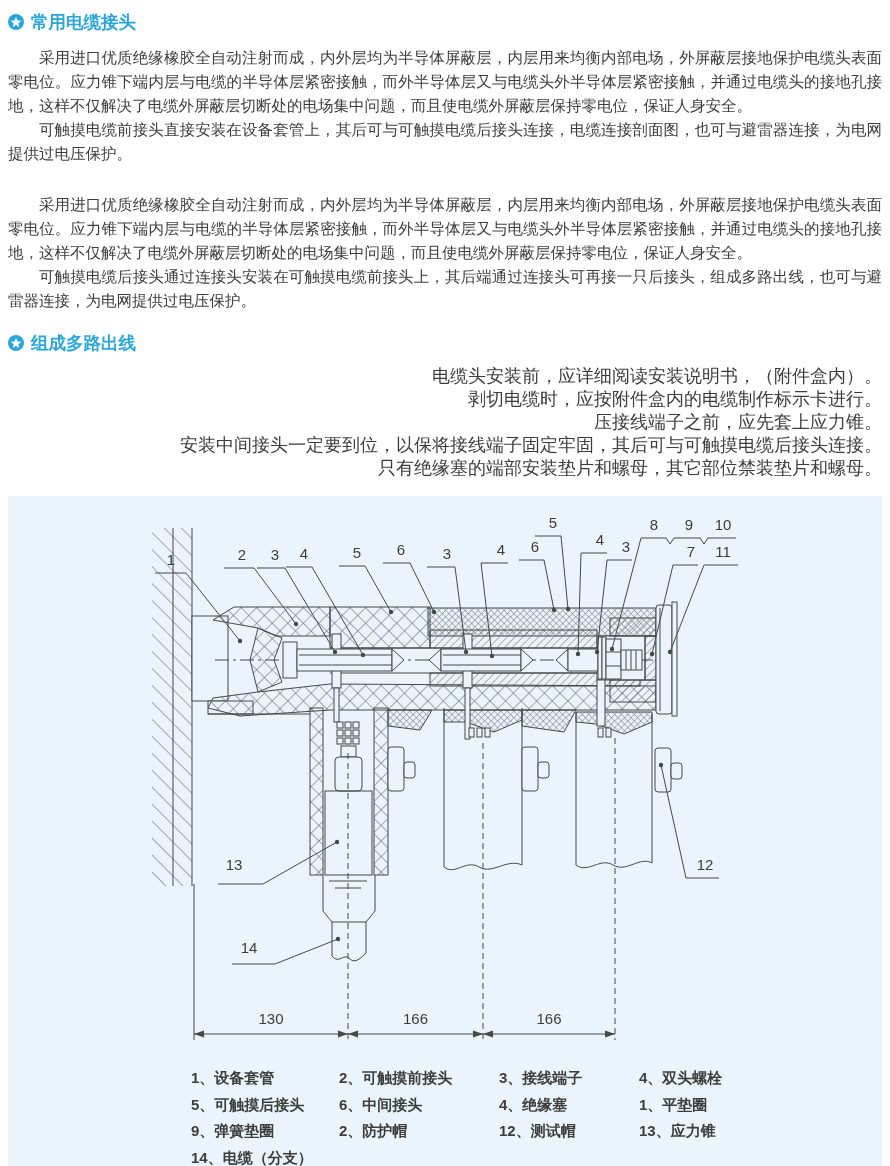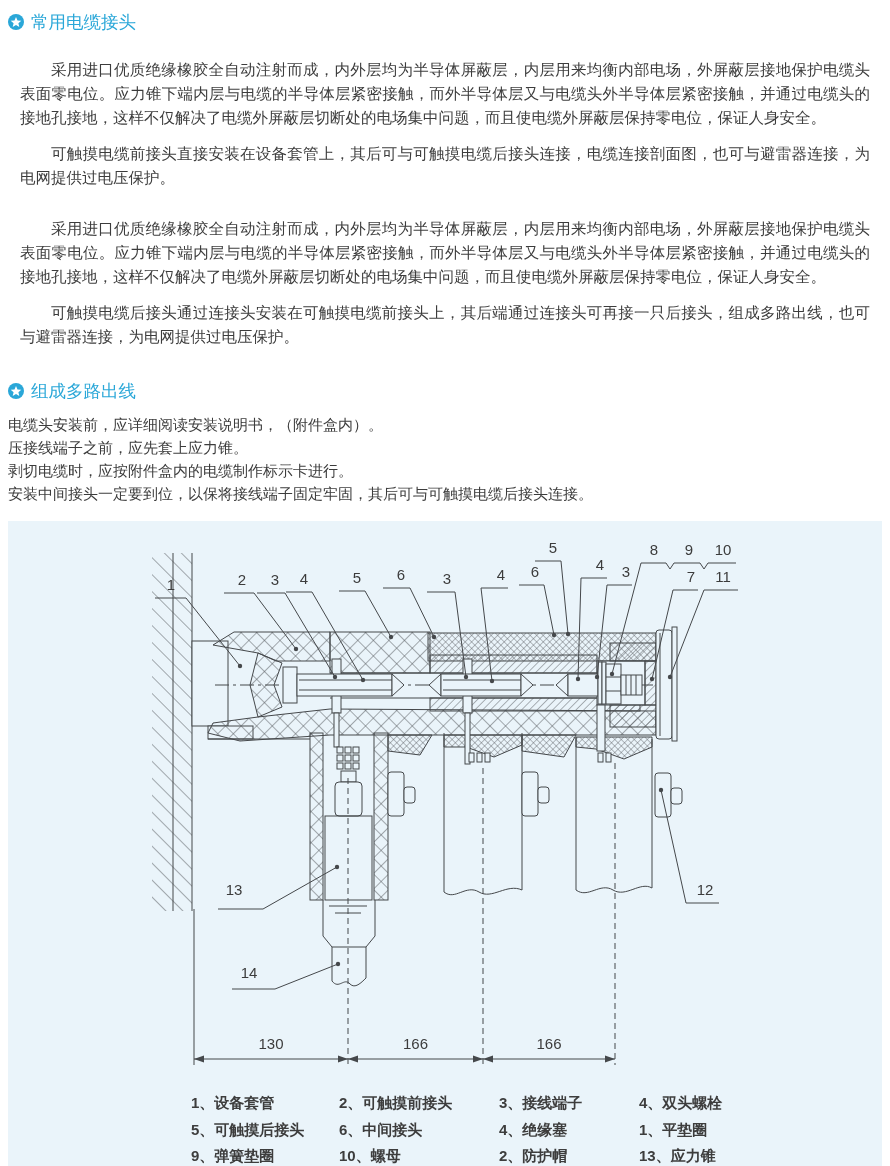--- a/index.html
+++ b/index.html
@@ -1,26 +1,26 @@
 <!DOCTYPE html>
 <html><head>
 <meta charset="utf-8">
 <style>
   html,body{margin:0;padding:0;background:#ffffff;}
   body{width:890px;height:1166px;overflow:hidden;
        font-family:"Liberation Sans","DejaVu Sans",sans-serif;color:#3c3c3c;}
   .content{padding:0 8px;}
   .section-head{display:flex;align-items:center;gap:7px;
-       font-size:17.5px;font-weight:normal;color:#2aa7d8;
+       font-size:17.5px;font-weight:bold;color:#2aa7d8;
        margin:0;padding:10px 0 12px 0;}
   .section-head .ico{flex:0 0 auto;display:inline-flex;}
   p.para{font-size:15.5px;line-height:24px;text-align:justify;
-       margin:12px;text-indent:2em;}
+       margin:0;text-indent:2em;}
   p.para.blank-before{margin-top:27px;}
-  .notes p{font-size:15px;line-height:23px;margin:0;text-align:left;}
+  .notes p{font-size:18px;line-height:23px;margin:0;text-align:right;}
   .sec2-head{padding-top:18px;padding-bottom:10px;}
   .panel{position:relative;margin-top:16px;width:874px;height:675px;
        background:#eaf4fa;}
   .panel svg.diagram{position:absolute;left:0;top:0;}
   .legend{position:absolute;left:183px;top:573px;width:620px;
        display:grid;grid-template-columns:148px 160px 140px 1fr;
        grid-auto-rows:26.5px;font-size:15px;color:#3d3d3d;}
   .legend span{white-space:nowrap;font-weight:bold;}
   svg text{font-family:"Liberation Sans","DejaVu Sans",sans-serif;}
 </style>
@@ -49,23 +49,24 @@
       <svg width="16" height="16" viewBox="0 0 16 16">
         <circle cx="8" cy="8" r="8" fill="#2aa7d8"></circle>
         <path d="M8 2.9 L9.5 6.5 L13.3 6.8 L10.4 9.3 L11.3 13 L8 11 L4.7 13 L5.6 9.3 L2.7 6.8 L6.5 6.5 Z" fill="#ffffff"></path>
       </svg>
     </span>
     <span>组成多路出线</span>
   </h2>
 
   <div class="notes">
     <p>电缆头安装前，应详细阅读安装说明书，（附件盒内）。</p>
+    <p>剥切电缆时，应按附件盒内的电缆制作标示卡进行。</p>
     <p>压接线端子之前，应先套上应力锥。</p>
-    <p>剥切电缆时，应按附件盒内的电缆制作标示卡进行。</p>
     <p>安装中间接头一定要到位，以保将接线端子固定牢固，其后可与可触摸电缆后接头连接。</p>
+    <p>只有绝缘塞的端部安装垫片和螺母，其它部位禁装垫片和螺母。</p>
   </div>
 
   <div class="panel">
     <svg class="diagram" width="874" height="675" viewBox="8 488 874 675">
       <defs>
         <pattern id="weave" width="11" height="11" patternUnits="userSpaceOnUse" patternTransform="rotate(45)">
           <path d="M0,0 H11 M0,0 V11" stroke="#565a5e" stroke-width="1" fill="none"></path>
         </pattern>
         <pattern id="xh" width="4.6" height="4.6" patternUnits="userSpaceOnUse" patternTransform="rotate(45)">
           <path d="M0,0 H4.6 M0,0 V4.6" stroke="#565a5e" stroke-width="0.8" fill="none"></path>
@@ -305,19 +306,19 @@
     <div class="legend" id="legend">
         <span>1、设备套管</span>
         <span>2、可触摸前接头</span>
         <span>3、接线端子</span>
         <span>4、双头螺栓</span>
         <span>5、可触摸后接头</span>
         <span>6、中间接头</span>
         <span>4、绝缘塞</span>
         <span>1、平垫圈</span>
         <span>9、弹簧垫圈</span>
-        <span>10、螺母</span>
         <span>2、防护帽</span>
+        <span>12、测试帽</span>
         <span>13、应力锥</span>
         <span>14、电缆（分支）</span>
       </div>
   </div>
 </div>
 
 </body></html>

